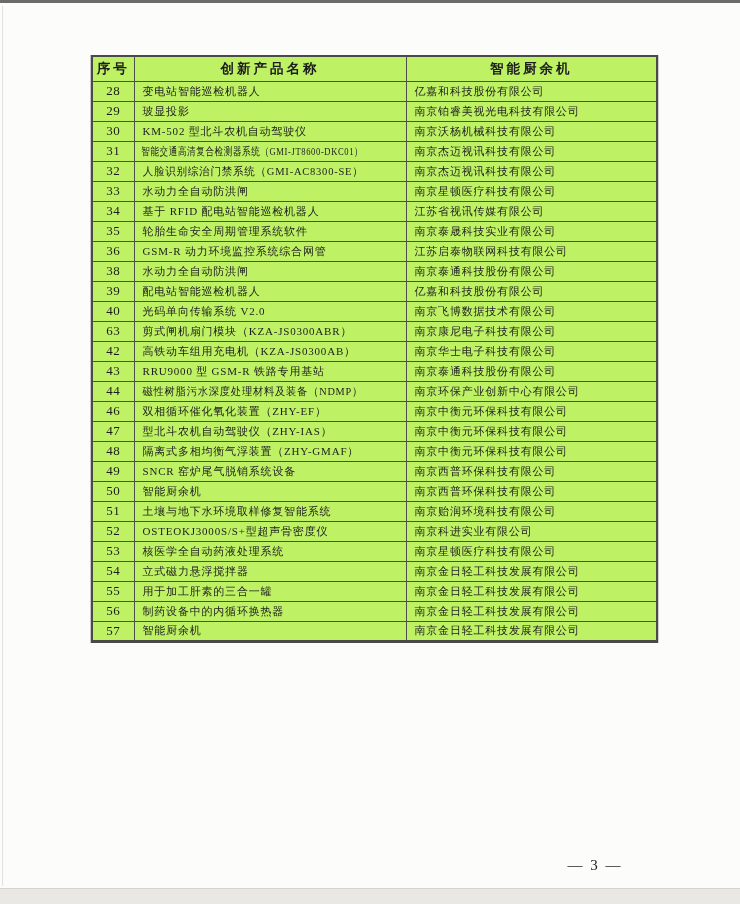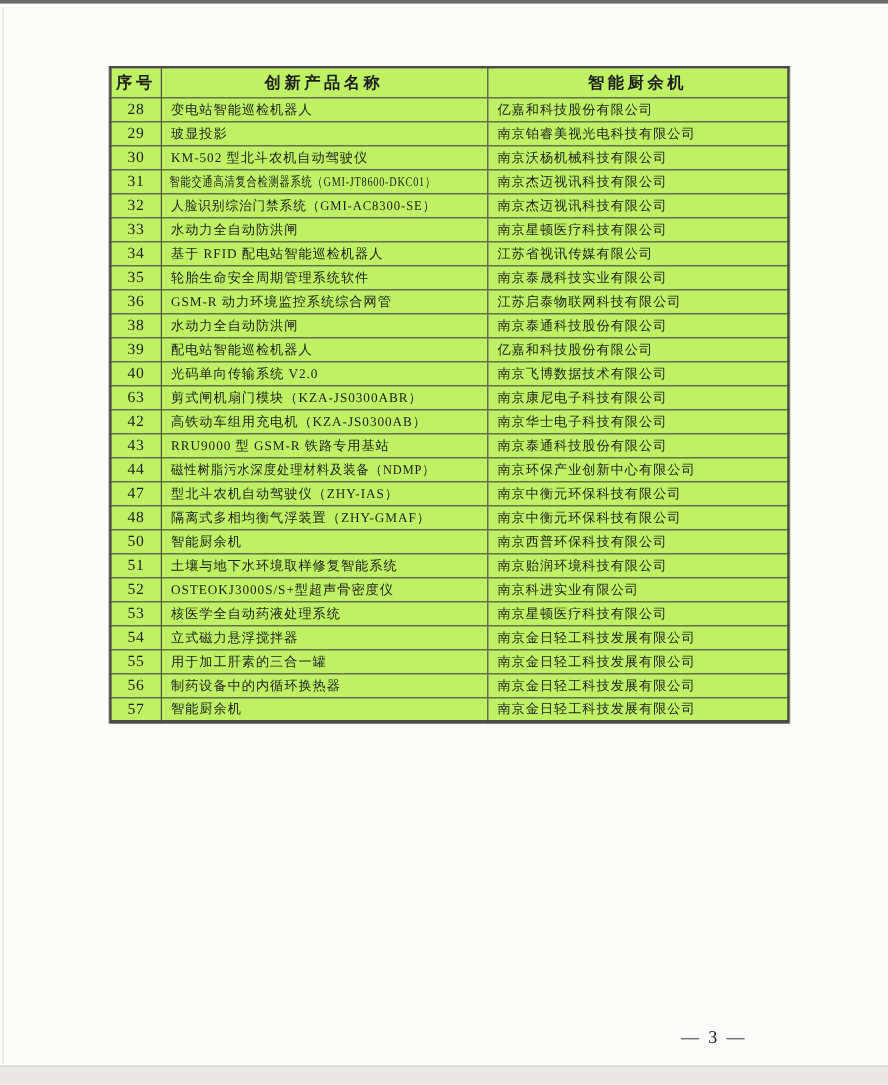--- a/index.html
+++ b/index.html
@@ -207,33 +207,43 @@
           <td class="text-cell"><span class="fit">南京泰通科技股份有限公司</span></td>
         </tr>
 
         <tr>
           <td class="num-cell">44</td>
           <td class="text-cell"><span class="fit" style="transform: scaleX(0.936);">磁性树脂污水深度处理材料及装备（NDMP）</span></td>
           <td class="text-cell"><span class="fit">南京环保产业创新中心有限公司</span></td>
         </tr>
 
 
+        <tr>
+          <td class="num-cell">46</td>
+          <td class="text-cell"><span class="fit">双相循环催化氧化装置（ZHY-EF）</span></td>
+          <td class="text-cell"><span class="fit">南京中衡元环保科技有限公司</span></td>
+        </tr>
 
         <tr>
           <td class="num-cell">47</td>
           <td class="text-cell"><span class="fit">型北斗农机自动驾驶仪（ZHY-IAS）</span></td>
           <td class="text-cell"><span class="fit">南京中衡元环保科技有限公司</span></td>
         </tr>
 
         <tr>
           <td class="num-cell">48</td>
           <td class="text-cell"><span class="fit">隔离式多相均衡气浮装置（ZHY-GMAF）</span></td>
           <td class="text-cell"><span class="fit">南京中衡元环保科技有限公司</span></td>
         </tr>
 
+        <tr>
+          <td class="num-cell">49</td>
+          <td class="text-cell"><span class="fit">SNCR 窑炉尾气脱销系统设备</span></td>
+          <td class="text-cell"><span class="fit">南京西普环保科技有限公司</span></td>
+        </tr>
 
         <tr>
           <td class="num-cell">50</td>
           <td class="text-cell"><span class="fit">智能厨余机</span></td>
           <td class="text-cell"><span class="fit">南京西普环保科技有限公司</span></td>
         </tr>
 
         <tr>
           <td class="num-cell">51</td>
           <td class="text-cell"><span class="fit">土壤与地下水环境取样修复智能系统</span></td>

